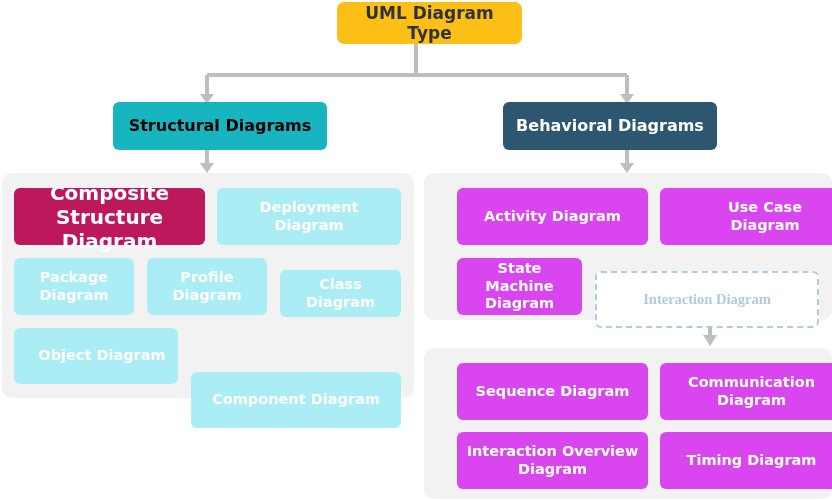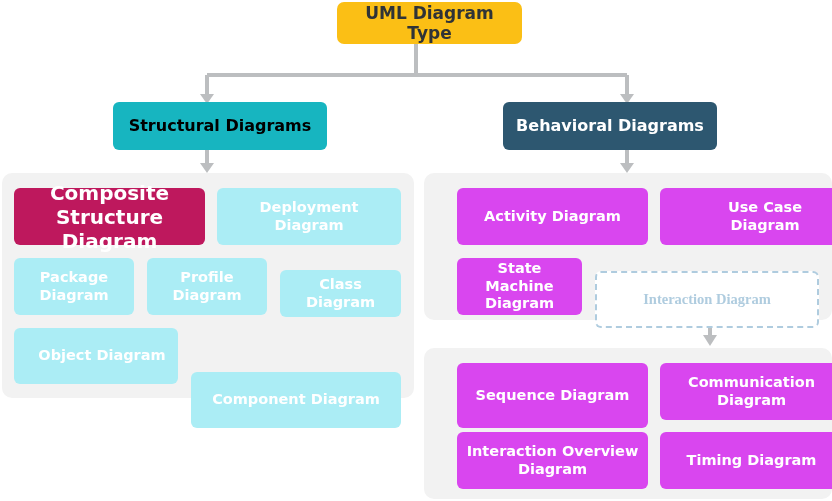--- a/index.html
+++ b/index.html
@@ -174,21 +174,21 @@
   <div class="leaf leaf-blue" style="left:433px; top:188px; width:191px; height:57px;">Activity Diagram</div>
 
   <div class="leaf leaf-blue" style="left:636px; top:188px; width:183px; height:57px;padding-left:35px;">Use Case Diagram</div>
 
   <div class="leaf leaf-blue" style="left:433px; top:258px; width:125px; height:57px;">State Machine Diagram</div>
 
   <div class="leaf leaf-dashed" style="left:595px; top:271px; width:224px; height:57px;font-family:Liberation Serif, serif;">Interaction Diagram</div>
 
   <div class="group-panel" style="left:424px; top:348px; width:408px; height:151px;"></div>
 
-  <div class="leaf leaf-blue" style="left:433px; top:363px; width:191px; height:65px;">Sequence Diagram</div>
+  <div class="leaf leaf-blue" style="left:433px; top:363px; width:191px; height:57px;">Sequence Diagram</div>
 
   <div class="leaf leaf-blue" style="left:636px; top:363px; width:183px; height:57px;">Communication Diagram</div>
 
   <div class="leaf leaf-blue" style="left:433px; top:432px; width:191px; height:57px;">Interaction Overview Diagram</div>
 
   <div class="leaf leaf-blue" style="left:636px; top:432px; width:183px; height:57px;">Timing Diagram</div>
 
 </div>
 
 </body></html>

